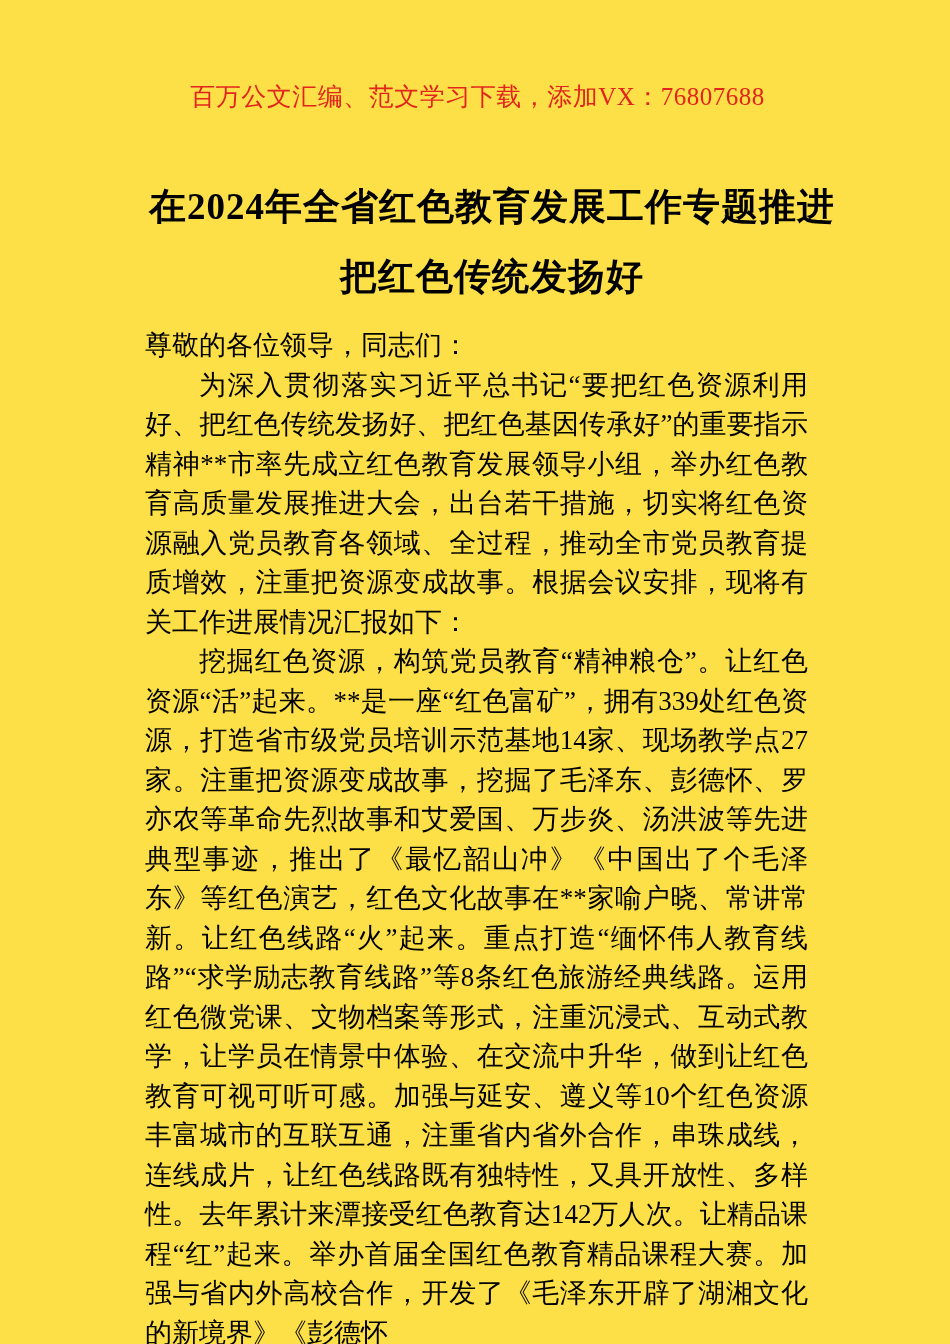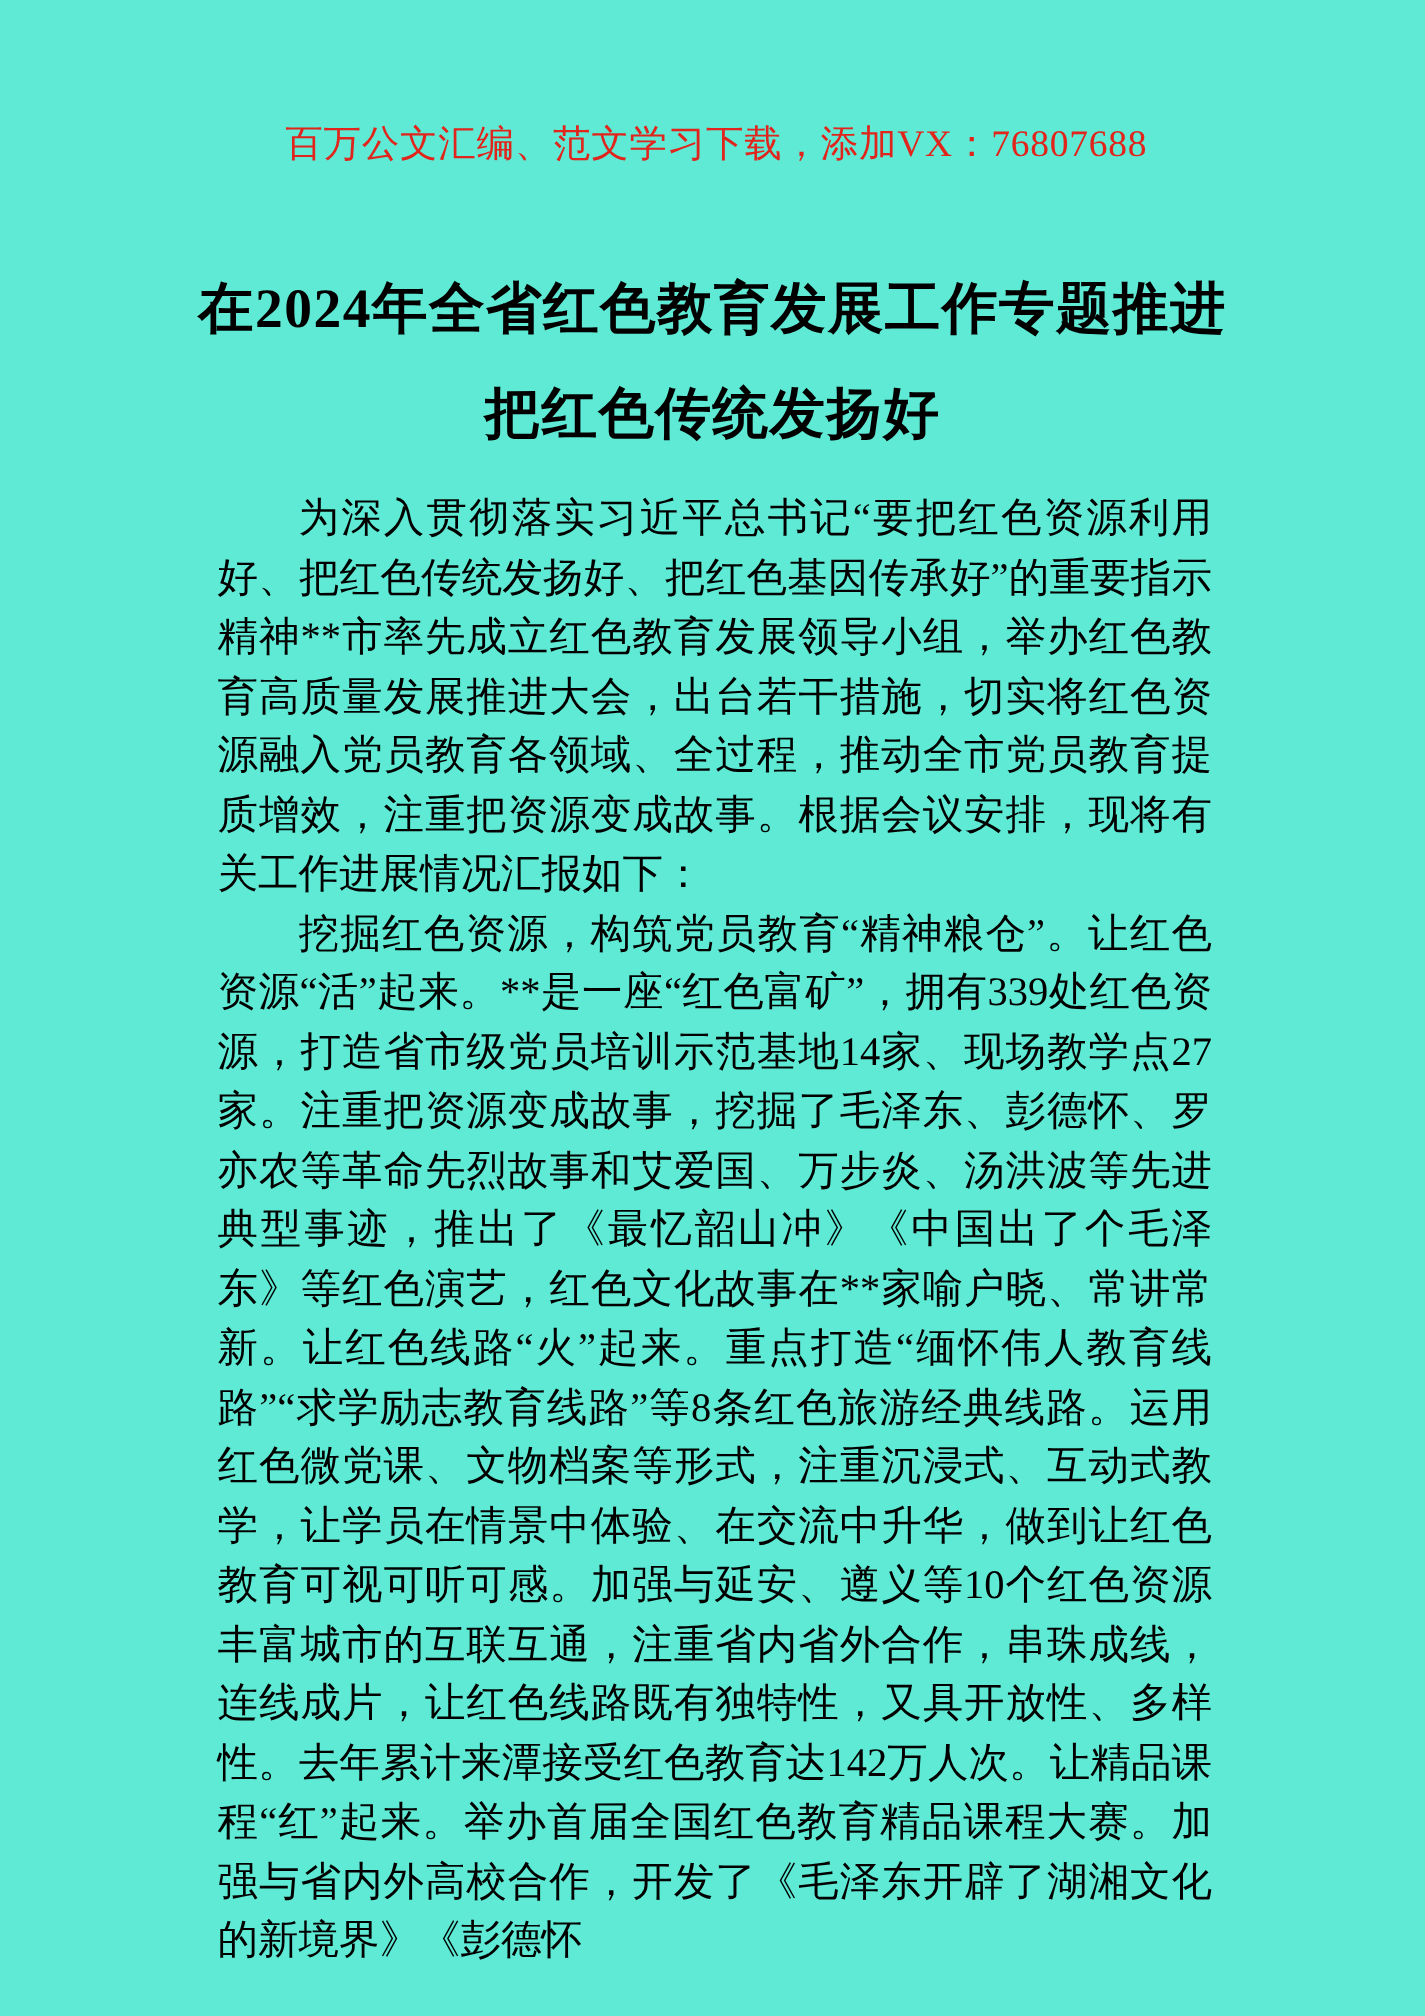--- a/index.html
+++ b/index.html
@@ -4,40 +4,40 @@
 <style>
   html, body {
     margin: 0;
     padding: 0;
     background: #ffffff;
   }
   .page {
     position: relative;
     width: 950px;
     height: 1344px;
-    background: #5eead4;
+    background: #fde047;
     overflow: hidden;
     font-family: "Liberation Serif", serif;
     color: #000000;
   }
   .notice {
     position: absolute;
     top: 82px;
     left: 145px;
     width: 665px;
     text-align: center;
     font-size: 25px;
     line-height: 30px;
     letter-spacing: 0.5px;
     white-space: nowrap;
   }
   .title-block {
     position: absolute;
     top: 172px;
-    left: 115px;
+    left: 132px;
     width: 720px;
     text-align: center;
     font-weight: bold;
     font-size: 37px;
     line-height: 70px;
     letter-spacing: 1px;
   }
   .body-block {
     position: absolute;
     top: 326px;
@@ -62,17 +62,18 @@
 <div class="page">
 
   <div class="notice" style="color: rgb(225, 37, 28);">百万公文汇编、范文学习下载，添加VX：76807688</div>
 
   <div class="title-block">
     <div>在2024年全省红色教育发展工作专题推进</div>
     <div>把红色传统发扬好</div>
   </div>
 
   <div class="body-block">
+    <p>尊敬的各位领导，同志们：</p>
     <p class="para-indent">为深入贯彻落实习近平总书记“要把红色资源利用好、把红色传统发扬好、把红色基因传承好”的重要指示精神**市率先成立红色教育发展领导小组，举办红色教育高质量发展推进大会，出台若干措施，切实将红色资源融入党员教育各领域、全过程，推动全市党员教育提质增效，注重把资源变成故事。根据会议安排，现将有关工作进展情况汇报如下：</p>
     <p class="para-indent">挖掘红色资源，构筑党员教育“精神粮仓”。让红色资源“活”起来。**是一座“红色富矿”，拥有339处红色资源，打造省市级党员培训示范基地14家、现场教学点27家。注重把资源变成故事，挖掘了毛泽东、彭德怀、罗亦农等革命先烈故事和艾爱国、万步炎、汤洪波等先进典型事迹，推出了《最忆韶山冲》《中国出了个毛泽东》等红色演艺，红色文化故事在**家喻户晓、常讲常新。让红色线路“火”起来。重点打造“缅怀伟人教育线路”“求学励志教育线路”等8条红色旅游经典线路。运用红色微党课、文物档案等形式，注重沉浸式、互动式教学，让学员在情景中体验、在交流中升华，做到让红色教育可视可听可感。加强与延安、遵义等10个红色资源丰富城市的互联互通，注重省内省外合作，串珠成线，连线成片，让红色线路既有独特性，又具开放性、多样性。去年累计来潭接受红色教育达142万人次。让精品课程“红”起来。举办首届全国红色教育精品课程大赛。加强与省内外高校合作，开发了《毛泽东开辟了湖湘文化的新境界》《彭德怀</p>
   </div>
 
 </div>
 
 </body></html>

